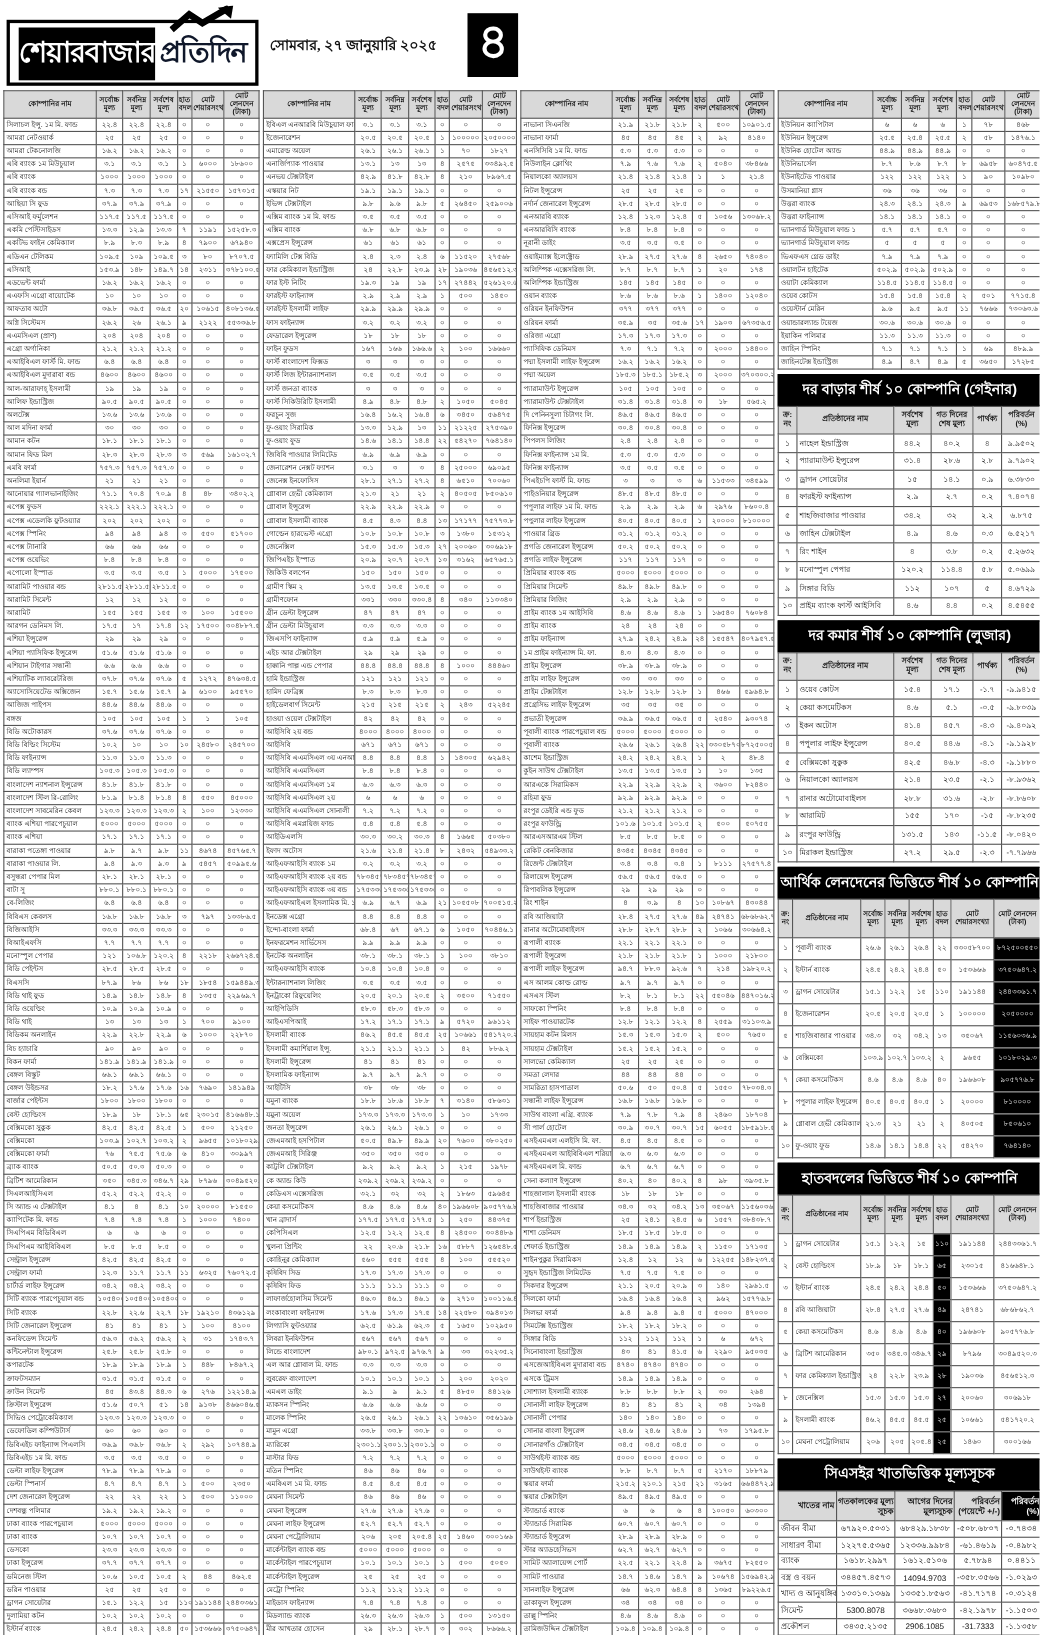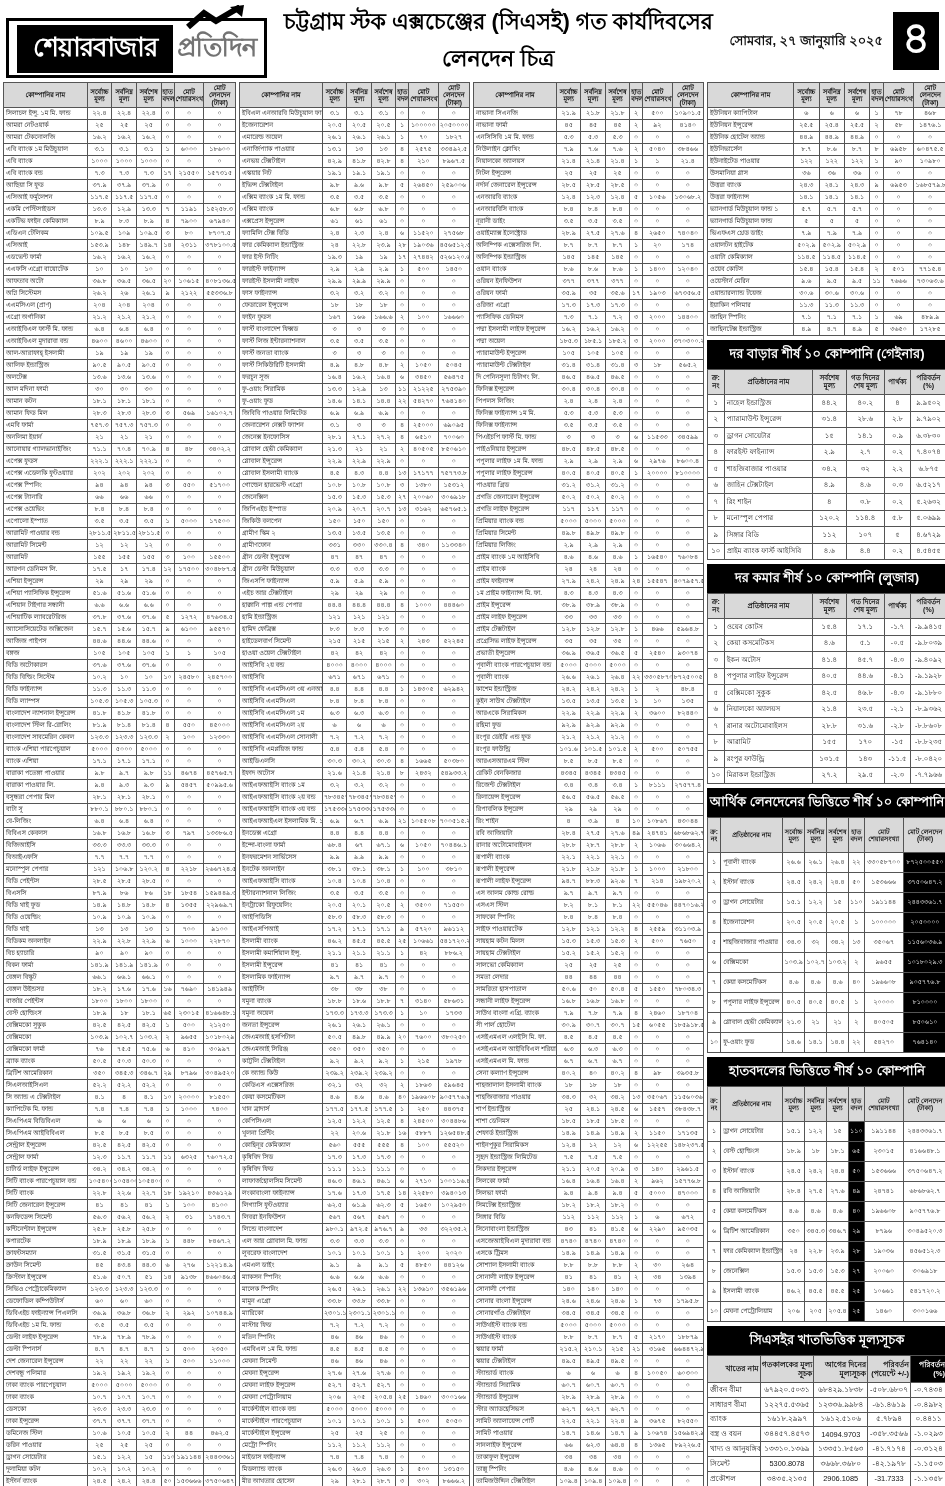--- a/index.html
+++ b/index.html
@@ -1,25 +1,25 @@
 <!DOCTYPE html>
 <html><head>
 <meta charset="utf-8">
 <style>
   html,body{margin:0;padding:0;background:#fff;}
   body{width:945px;min-height:1486px;font-family:"Liberation Sans","DejaVu Sans",sans-serif;color:#111;}
   
   .masthead{display:flex;align-items:center;height:82px;padding:0 6px;gap:10px;}
   .logo{position:relative;border:3px solid #000;padding:4px 8px 2px 8px;display:flex;gap:4px;align-items:baseline;margin-top:14px;}
-  .logo .w1{background:#000;color:#fff;font-weight:bold;font-size:26px;padding:2px 16px;letter-spacing:-1px;}
-  .logo .w2{color:#737373;font-weight:bold;font-size:26px;letter-spacing:-1px;}
+  .logo .w1{background:#000;color:#fff;font-weight:bold;font-size:26px;padding:2px 0;letter-spacing:-1px;}
+  .logo .w2{color:#0f172a;font-weight:bold;font-size:26px;letter-spacing:-1px;}
   .logo svg{position:absolute;top:-16px;right:18px;}
   .title-block{flex:1;text-align:center;}
   .page-title{font-size:22px;font-weight:bold;color:#000;}
-  .date-line{font-size:13px;font-weight:bold;white-space:nowrap;margin-right:0;}
+  .date-line{font-size:13px;font-weight:bold;white-space:nowrap;margin-right:18px;font-family:Liberation Serif, serif;}
   .page-num{background:#000;color:#fff;width:46px;height:58px;display:flex;align-items:center;justify-content:center;font-size:44px;font-weight:bold;}
   
   .cols{display:grid;grid-template-columns:233px 231px 231px 240px;gap:3px;padding:0 3px;align-items:start;}
   table{width:100%;border-collapse:collapse;table-layout:fixed;}
   th,td{border:1px solid #555;padding:0 1px;text-align:center;overflow:hidden;white-space:nowrap;}
   thead th{background:#d9d9d9;font-weight:bold;}
   .stock-table{font-size:6.4px;}
   .stock-table thead th{font-size:6.6px;height:24px;white-space:normal;line-height:1.1;}
   .stock-table td{height:10.3px;}
   .stock-table col.c-name{width:36%;} .stock-table col.c-p{width:10.6%;} .stock-table col.c-h{width:5.6%;}
@@ -49,23 +49,20 @@
 
 <div class="masthead">
   <div class="logo">
     <svg width="60" height="26" viewBox="0 0 60 26">
       <polyline points="2,22 18,8 30,16 54,2" stroke="#000" stroke-width="6" fill="none"></polyline>
       <polygon points="58,0 44,2 56,12" fill="#000"></polygon>
     </svg>
     <span class="w1">শেয়ারবাজার</span>
     <span class="w2">প্রতিদিন</span>
   </div>
-  <div class="title-block">
-    <div class="page-title">চট্টগ্রাম স্টক এক্সচেঞ্জের  (সিএসই) গত কার্যদিবসের লেনদেন চিত্র</div>
-  </div>
   <div class="date-line">সোমবার, ২৭ জানুয়ারি ২০২৫</div>
   <div class="page-num">৪</div>
 </div>
 
 <div class="cols">
 
   <div>
     <table class="stock-table">
       <colgroup>
           <col class="c-name">

